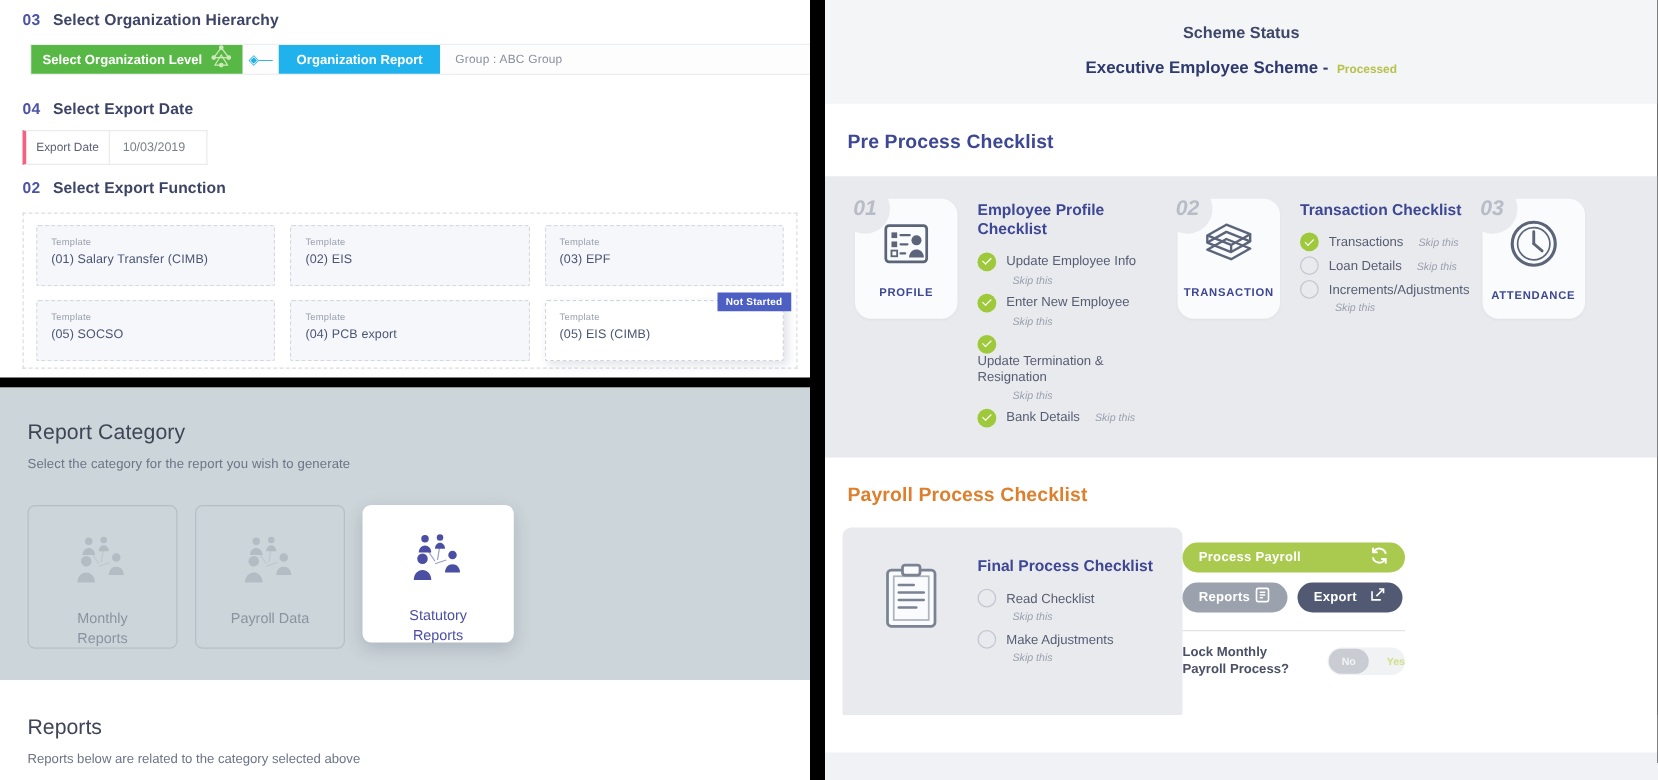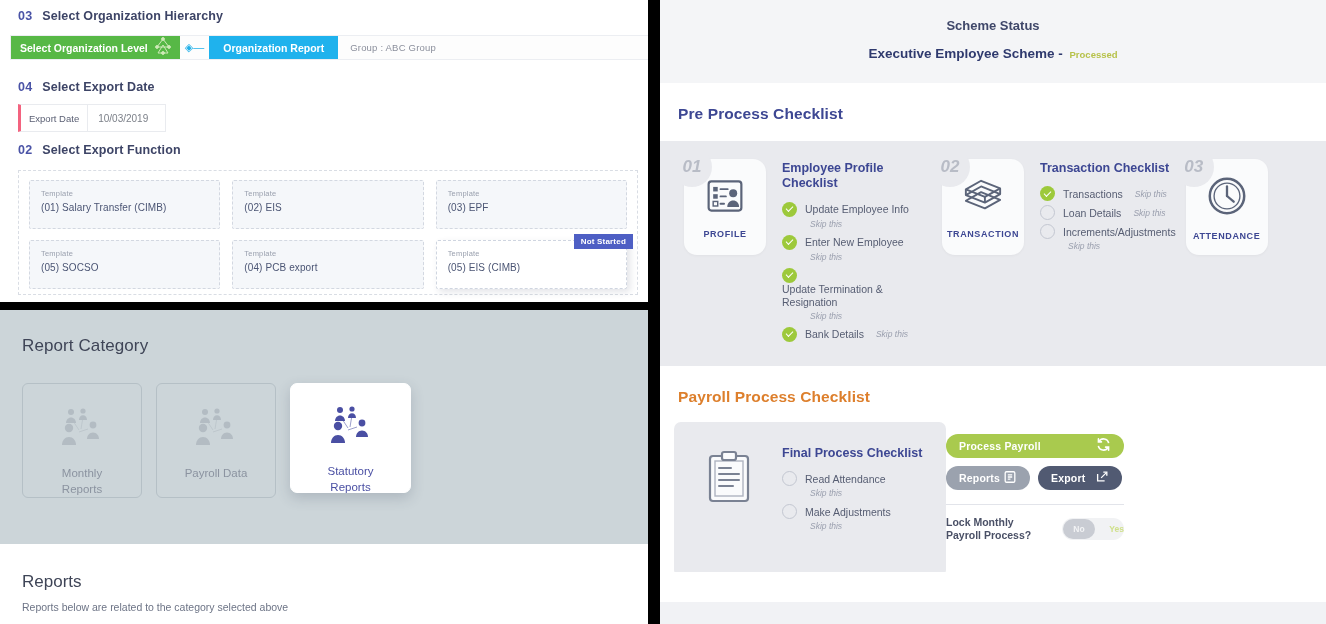--- a/index.html
+++ b/index.html
@@ -14,21 +14,21 @@
   
   #panel-export {
     position: absolute; left: 0; top: 0; width: 648px; height: 302px;
     background: #ffffff; overflow: hidden;
   }
   .step-head { display:flex; align-items:baseline; gap:10px; padding-left:18px; }
   .step-num { font-size: 12.5px; font-weight: 700; color:#4a53a6; letter-spacing:.2px; }
   .step-title { font-size: 12.5px; font-weight: 700; color:#3d4466; letter-spacing:.1px; }
 
   .orgbar {
-    position:absolute; left:10px; top:35px; width:680px; height:25px;
+    position:absolute; left:24px; top:35px; width:680px; height:25px;
     background:#fdfdfd; border:1px solid #eceef2; display:flex; align-items:stretch;
   }
   .org-green {
     background:#57b846; color:#fff; font-size:10.5px; font-weight:700;
     display:flex; align-items:center; padding:0 6px 0 9px; gap:4px;
     min-width:168px;
   }
   .org-connector { display:flex; align-items:center; padding:0 5px; color:#22b0e8; font-size:11px; }
   .org-blue {
     background:#1fb2ed; color:#fff; font-size:10.5px; font-weight:700;
@@ -240,20 +240,21 @@
             <div class="tmpl-name">(05) EIS (CIMB)</div>
             <div class="badge-notstarted">Not Started</div>
           </div>
         </div>
     </div>
   </div>
 
   <div id="panel-report">
     <div class="rc-hero">
       <div class="rc-title">Report Category</div>
+      <div class="rc-sub">Select the category for the report you wish to generate</div>
       <div class="rc-cards" id="rc-cards">
           <div class="rc-card">
             <div><svg width="50" height="42" viewBox="0 0 50 42">
                 <g fill="#b3bcc3">
                   <circle cx="14" cy="6" r="3"></circle>
                   <path d="M9 17c0-3.2 2.2-5.6 5-5.6s5 2.4 5 5.6z"></path>
                   <circle cx="26" cy="5" r="2.6"></circle>
                   <path d="M22 14c0-2.8 1.8-4.8 4-4.8s4 2 4 4.8z"></path>
                   <circle cx="12" cy="22" r="4.2"></circle>
                   <path d="M5 39c0-4.6 3.1-8 7-8s7 3.4 7 8z"></path>
@@ -435,21 +436,21 @@
                 <path d="M12 24 H32"></path>
                 <path d="M12 30 H32"></path>
                 <path d="M12 36 H26"></path>
             </g>
           </svg>
         </div>
         <div class="chk-list" id="final-list">
             <div class="chk-h">Final Process Checklist</div>
             <div class="chk-row">
               <span class="mark todo"></span>
-              <span class="ctext">Read Attendance</span>
+              <span class="ctext">Read Checklist</span>
             </div>
             <span class="skip">Skip this</span>
             <div class="chk-row">
               <span class="mark todo"></span>
               <span class="ctext">Make Adjustments</span>
             </div>
             <span class="skip">Skip this</span>
           </div>
       </div>
 

